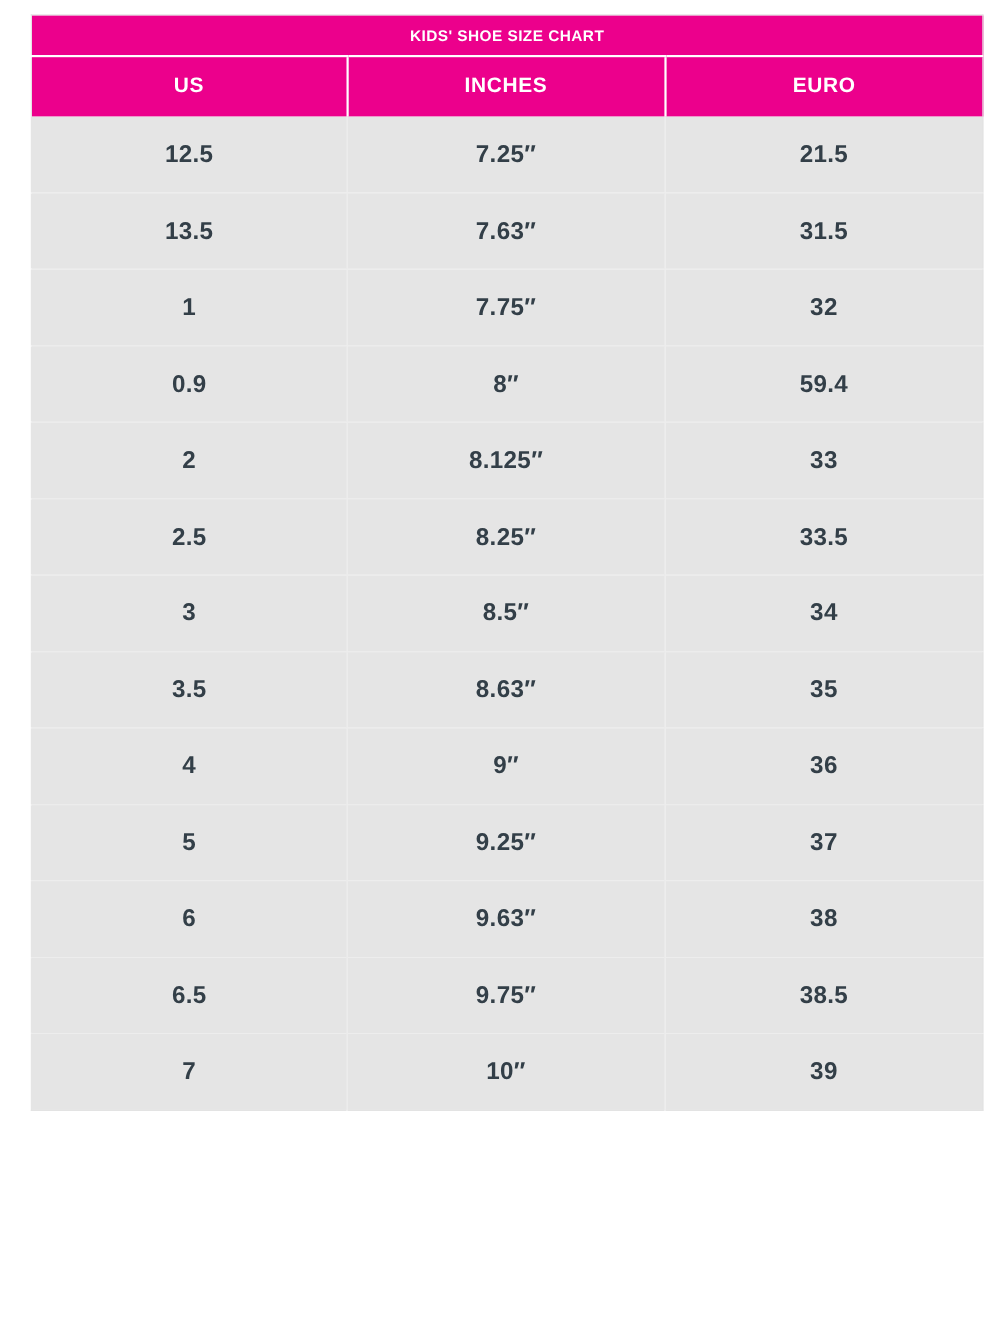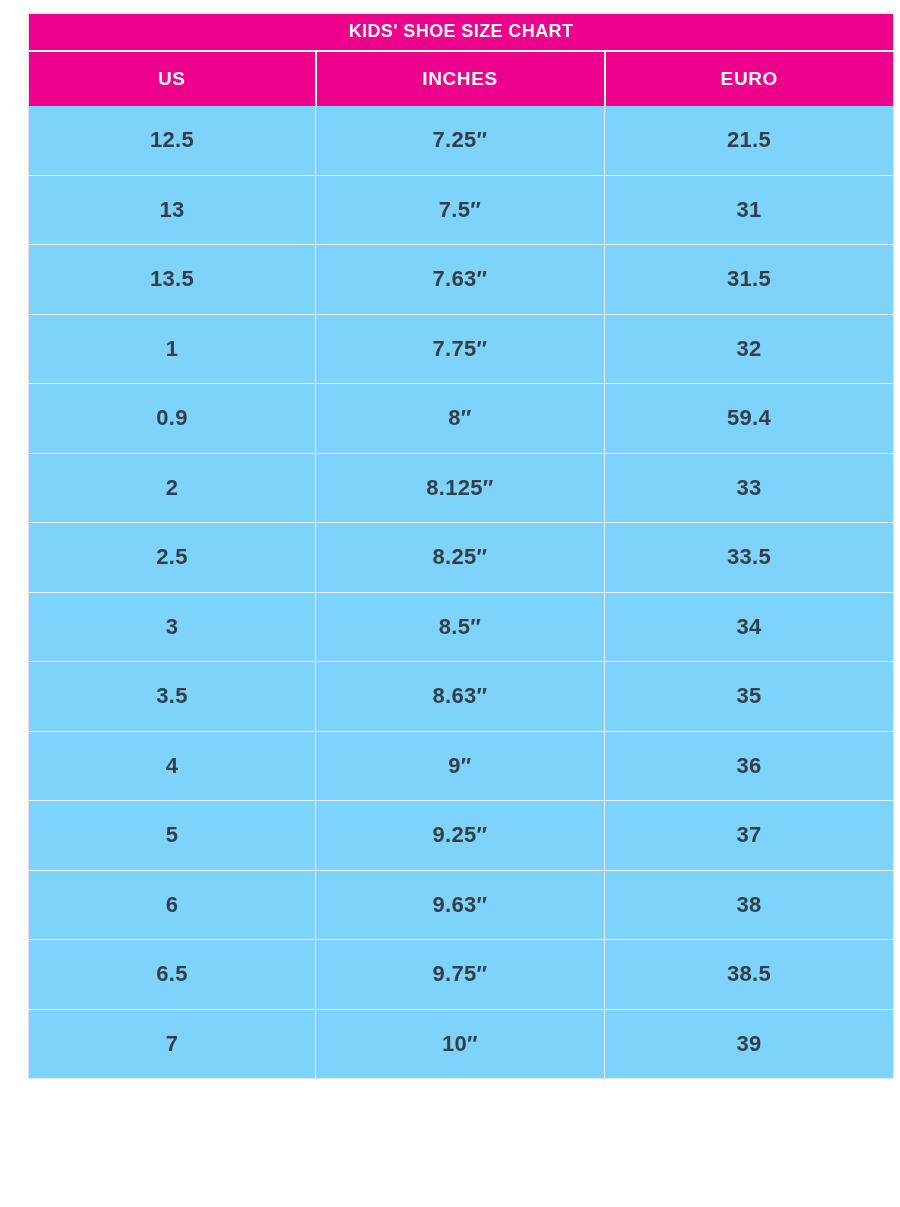--- a/index.html
+++ b/index.html
@@ -39,21 +39,21 @@
   .size-table col.col-euro  { width: 289px; }
 
   
   .title-row td {
     background: #ec008c;
     color: #ffffff;
     text-align: center;
     vertical-align: middle;
     height: 37px;
     padding: 0 8px;
-    font-size: 18px;
+    font-size: 14px;
     font-weight: bold;
     letter-spacing: 0.4px;
     border: none;
   }
 
   
   .head-row th {
     background: #ec008c;
     color: #ffffff;
     text-align: center;
@@ -72,21 +72,21 @@
 
   
   .size-table tbody td {
     height: 69.5px;
     text-align: center;
     vertical-align: middle;
     color: #333f48;
     font-size: 22px;
     font-weight: bold;
     letter-spacing: 0.3px;
-    background: #7dd3fc;
+    background: #e5e5e5;
     border-top: 1px solid #ededed;
     border-left: 1px solid #ededed;
     border-right: none;
     border-bottom: none;
     padding: 0 3px;
   }
   .size-table tbody td:first-child { border-left: none; }
   .size-table tbody tr:first-child td { border-top: none; }
 </style>
 </head>
@@ -107,25 +107,20 @@
         <th>US</th>
         <th>INCHES</th>
         <th>EURO</th>
       </tr>
     </thead>
     <tbody id="table-body">
         <tr>
           <td>12.5</td>
           <td>7.25″</td>
           <td>21.5</td>
-        </tr>
-        <tr>
-          <td>13</td>
-          <td>7.5″</td>
-          <td>31</td>
         </tr>
         <tr>
           <td>13.5</td>
           <td>7.63″</td>
           <td>31.5</td>
         </tr>
         <tr>
           <td>1</td>
           <td>7.75″</td>
           <td>32</td>

